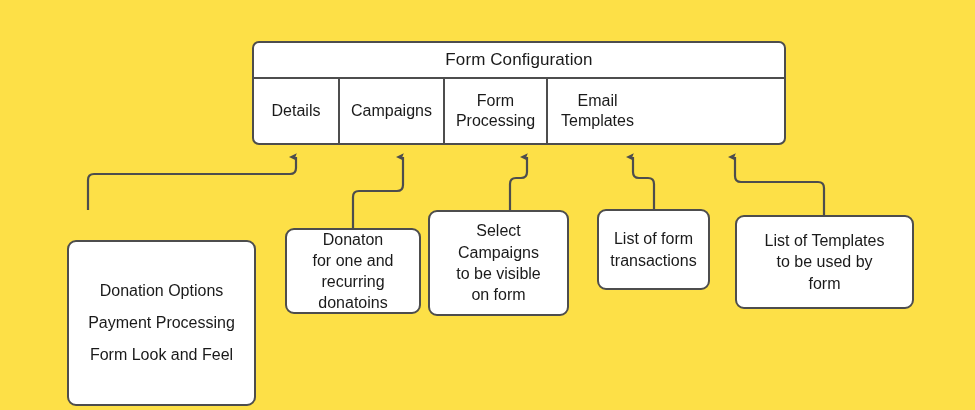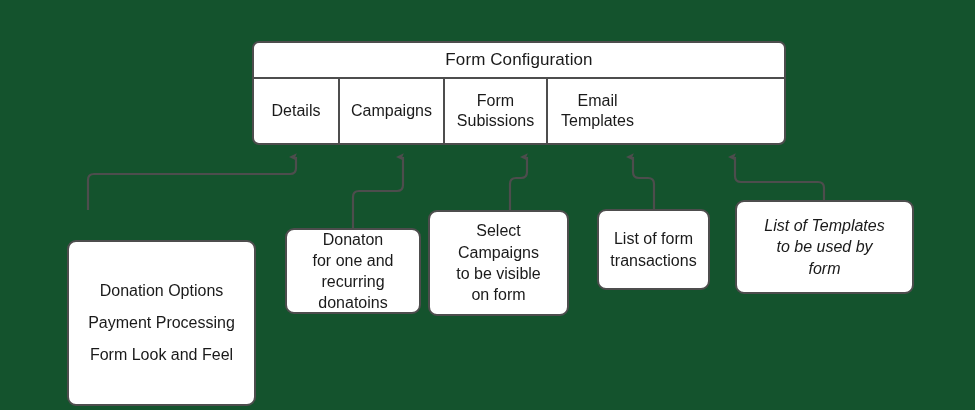--- a/index.html
+++ b/index.html
@@ -7,21 +7,21 @@
     padding: 0;
     background: #ffffff;
   }
   body {
     font-family: "Liberation Sans", sans-serif;
   }
   #canvas {
     position: relative;
     width: 975px;
     height: 410px;
-    background: #14532d;
+    background: #fde047;
     overflow: hidden;
   }
   #connector-layer {
     position: absolute;
     left: 0;
     top: 0;
     width: 975px;
     height: 410px;
     pointer-events: none;
   }
@@ -94,21 +94,21 @@
   }
   .leaf .ln { display: block; }
 
   #leaf-0 { left: 67px;  top: 210px; width: 189px; height: 166px; }
   #leaf-0 { font-size: 16px; margin-top: 30px; }
   #leaf-0 .ln { margin: 14px 0; }
 
   #leaf-1 { left: 285px; top: 228px; width: 136px; height: 86px; font-size: 16px; line-height: 1.32; }
   #leaf-2 { left: 428px; top: 210px; width: 141px; height: 106px; font-size: 16px; line-height: 1.33; }
   #leaf-3 { left: 597px; top: 209px; width: 113px; height: 81px;  font-size: 16px; line-height: 1.33; }
-  #leaf-4 { left: 735px; top: 200px; width: 179px; height: 94px;  font-size: 16px; line-height: 1.33; font-style: italic; }
+  #leaf-4 { left: 735px; top: 215px; width: 179px; height: 94px;  font-size: 16px; line-height: 1.33; }
 </style>
 </head>
 <body>
 
 <div id="canvas">
 
   <svg id="connector-layer" viewBox="0 0 975 410" width="975" height="410" aria-hidden="true">
     <defs>
       <marker id="arrowhead" markerWidth="9" markerHeight="9" refX="4.1" refY="7.6" orient="auto" markerUnits="userSpaceOnUse">
         <path d="M 4.1 0.6 L 7.9 8.4 L 4.1 6.9 L 0.3 8.4 Z" fill="#4d4d4d"></path>
@@ -124,21 +124,21 @@
     <path d="M 654 209 L 654 184 Q 654 178 648 178 L 639 178 Q 633 178 633 172 L 633 157" fill="none" stroke="#4d4d4d" stroke-width="2.2" stroke-linecap="butt" marker-end="url(#arrowhead)"></path>
 
     <path d="M 824 216 L 824 188 Q 824 182 818 182 L 741 182 Q 735 182 735 176 L 735 157" fill="none" stroke="#4d4d4d" stroke-width="2.2" stroke-linecap="butt" marker-end="url(#arrowhead)"></path>
   </svg>
 
   <div class="table-node">
     <div class="table-title">Form Configuration</div>
     <div class="table-cols">
       <div class="table-col c0">Details</div>
       <div class="table-col c2">Campaigns</div>
-      <div class="table-col c3">Form Subissions</div>
+      <div class="table-col c3">Form Processing</div>
       <div class="table-col c4">Email Templates</div>
     </div>
   </div>
 
   <div class="leaf" id="leaf-0">
     <div class="lines">
       <span class="ln">Donation Options</span>
       <span class="ln">Payment Processing</span>
       <span class="ln">Form Look and Feel</span>
     </div>

